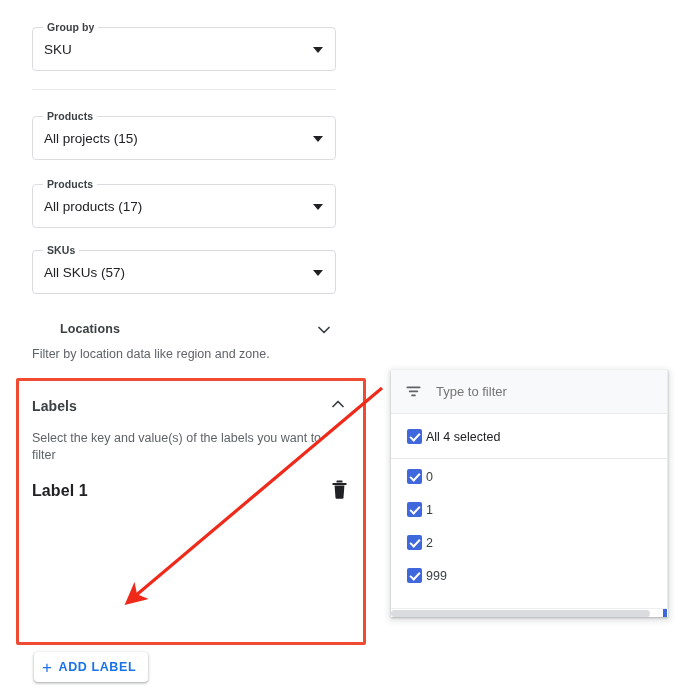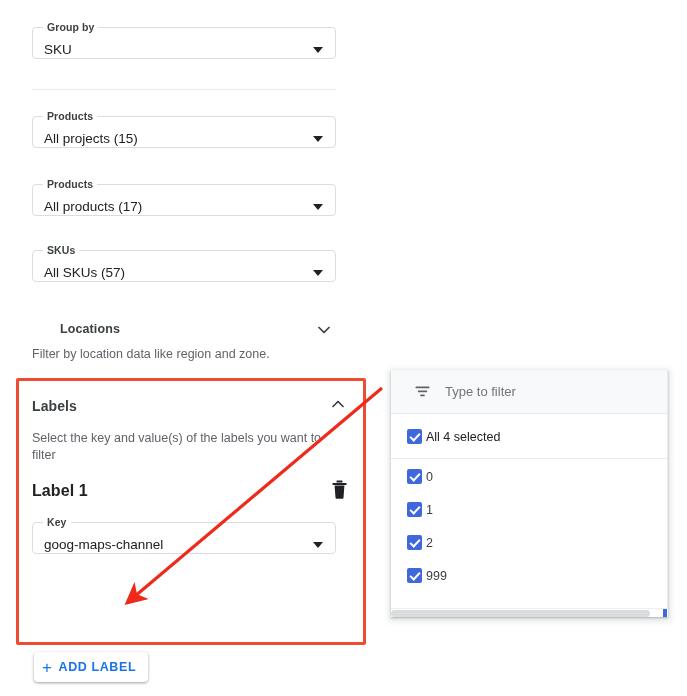--- a/index.html
+++ b/index.html
@@ -12,21 +12,21 @@
   }
   #root { position: relative; width: 687px; height: 696px; overflow: hidden; background:#fff; }
 
   
   .left-panel { position: absolute; left: 0; top: 0; width: 380px; height: 696px; }
 
   .field {
     position: absolute;
     left: 32px;
     width: 304px;
-    height: 32px;
+    height: 44px;
     border: 1px solid #dadce0;
     border-radius: 4px;
     background: #fff;
   }
   .field .legend {
     position: absolute;
     top: -7px; left: 10px;
     padding: 0 4px;
     background: #fff;
     font-size: 10.5px;
@@ -134,21 +134,21 @@
     left: 391px; top: 370px;
     width: 277px; height: 247px;
     background: #fff;
     box-shadow: 0 2px 6px 2px rgba(60,64,67,.15), 0 1px 2px 0 rgba(60,64,67,.30);
     overflow: hidden;
   }
   .dd-filter {
     position: absolute; left: 0; top: 0; width: 277px; height: 44px;
     background: #f8f9fa;
     border-bottom: 1px solid #e8eaed;
-    display: flex; align-items: center; padding-left: 9px;
+    display: flex; align-items: center;
   }
   .dd-filter .ficon { margin-left: 14px; width: 17px; height: 17px; }
   .dd-filter .fplaceholder {
     margin-left: 14px;
     font-size: 13px; color: #80868b;
     background: transparent; border: none; outline: none;
     font-family: "Liberation Sans", sans-serif;
     width: 200px; padding: 0;
   }
   .dd-all {
@@ -256,25 +256,20 @@
       <div class="label1">Label 1</div>
       <div class="trash">
         <svg width="17" height="19" viewBox="0 0 17 19">
           <rect x="5.5" y="0.5" width="6" height="2" rx="0.5" fill="#202124"></rect>
           <rect x="1.5" y="3" width="14" height="2" rx="0.6" fill="#202124"></rect>
           <path d="M3.6 5.6 h9.8 l-0.9 12.2 a1 1 0 0 1 -1 .9 h-6 a1 1 0 0 1 -1 -.9 z" fill="#202124"></path>
         </svg>
       </div>
     </div>
 
-    <div class="field" style="top:522px;">
-      <span class="legend">Key</span>
-      <span class="value">goog-maps-channel</span>
-      <span class="caret"></span>
-    </div>
 
 
     <button class="add-label">
       <span class="plus">+</span>
       <span>ADD LABEL</span>
     </button>
   </div>
 
   <div class="dropdown">
 

